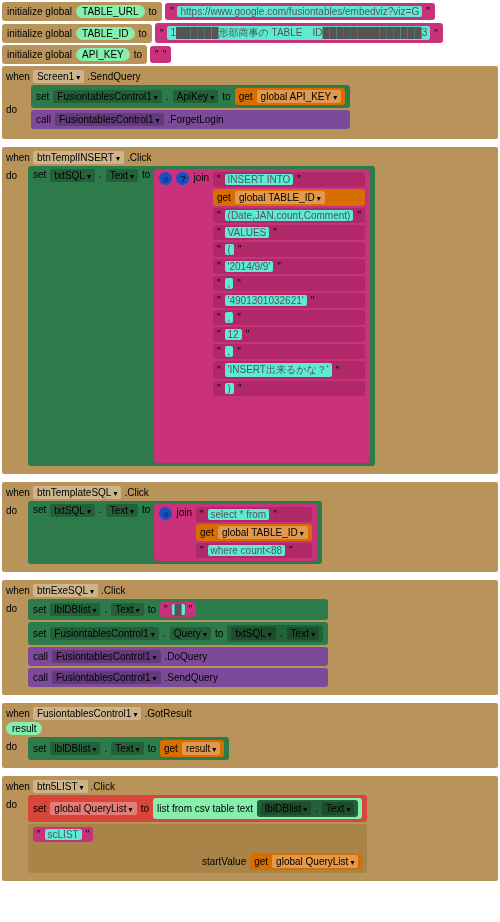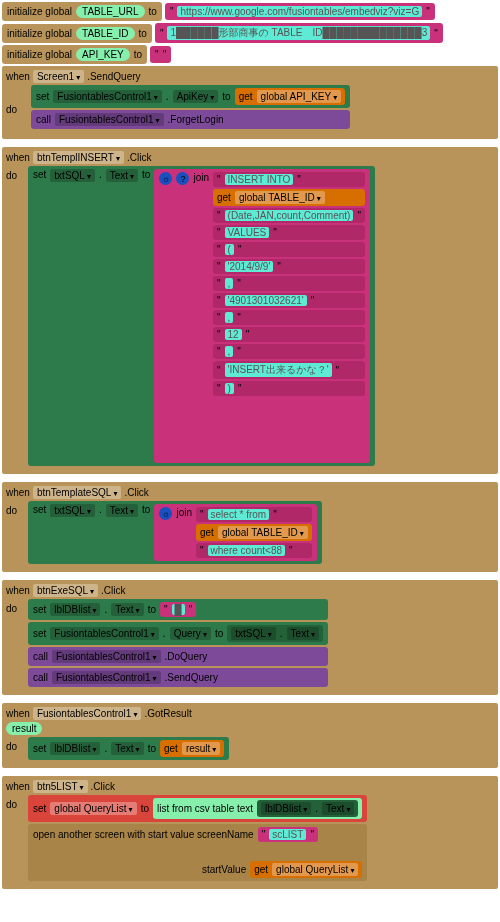--- a/index.html
+++ b/index.html
@@ -316,28 +316,27 @@
           <span>list from csv table  text</span>
           <span class="green-dark pill inline">
             <span class="drop-dark arrow">lblDBlist</span>
             <span>. </span>
             <span class="drop-dark arrow">Text</span>
           </span>
         </span>
       </span>
       <span class="tan-dark box">
         <span class="inline">
-          <span>open another screen with start value  screenName</span>
           <span class="magenta pill inline">
             <span>" </span>
             <span class="white-txt">scLIST</span>
             <span> "</span>
           </span>
         </span>
-        <div class="inline" style="margin-top:19px;display:flex">
+        <div class="inline" style="margin-top:11px;display:flex">
           <span style="margin-left:auto">startValue</span>
           <span class="orange pill inline">
             <span>get</span>
             <span class="drop arrow">global QueryList</span>
           </span>
         </div>
       </span>
     </span>
   </div>
 </div>

